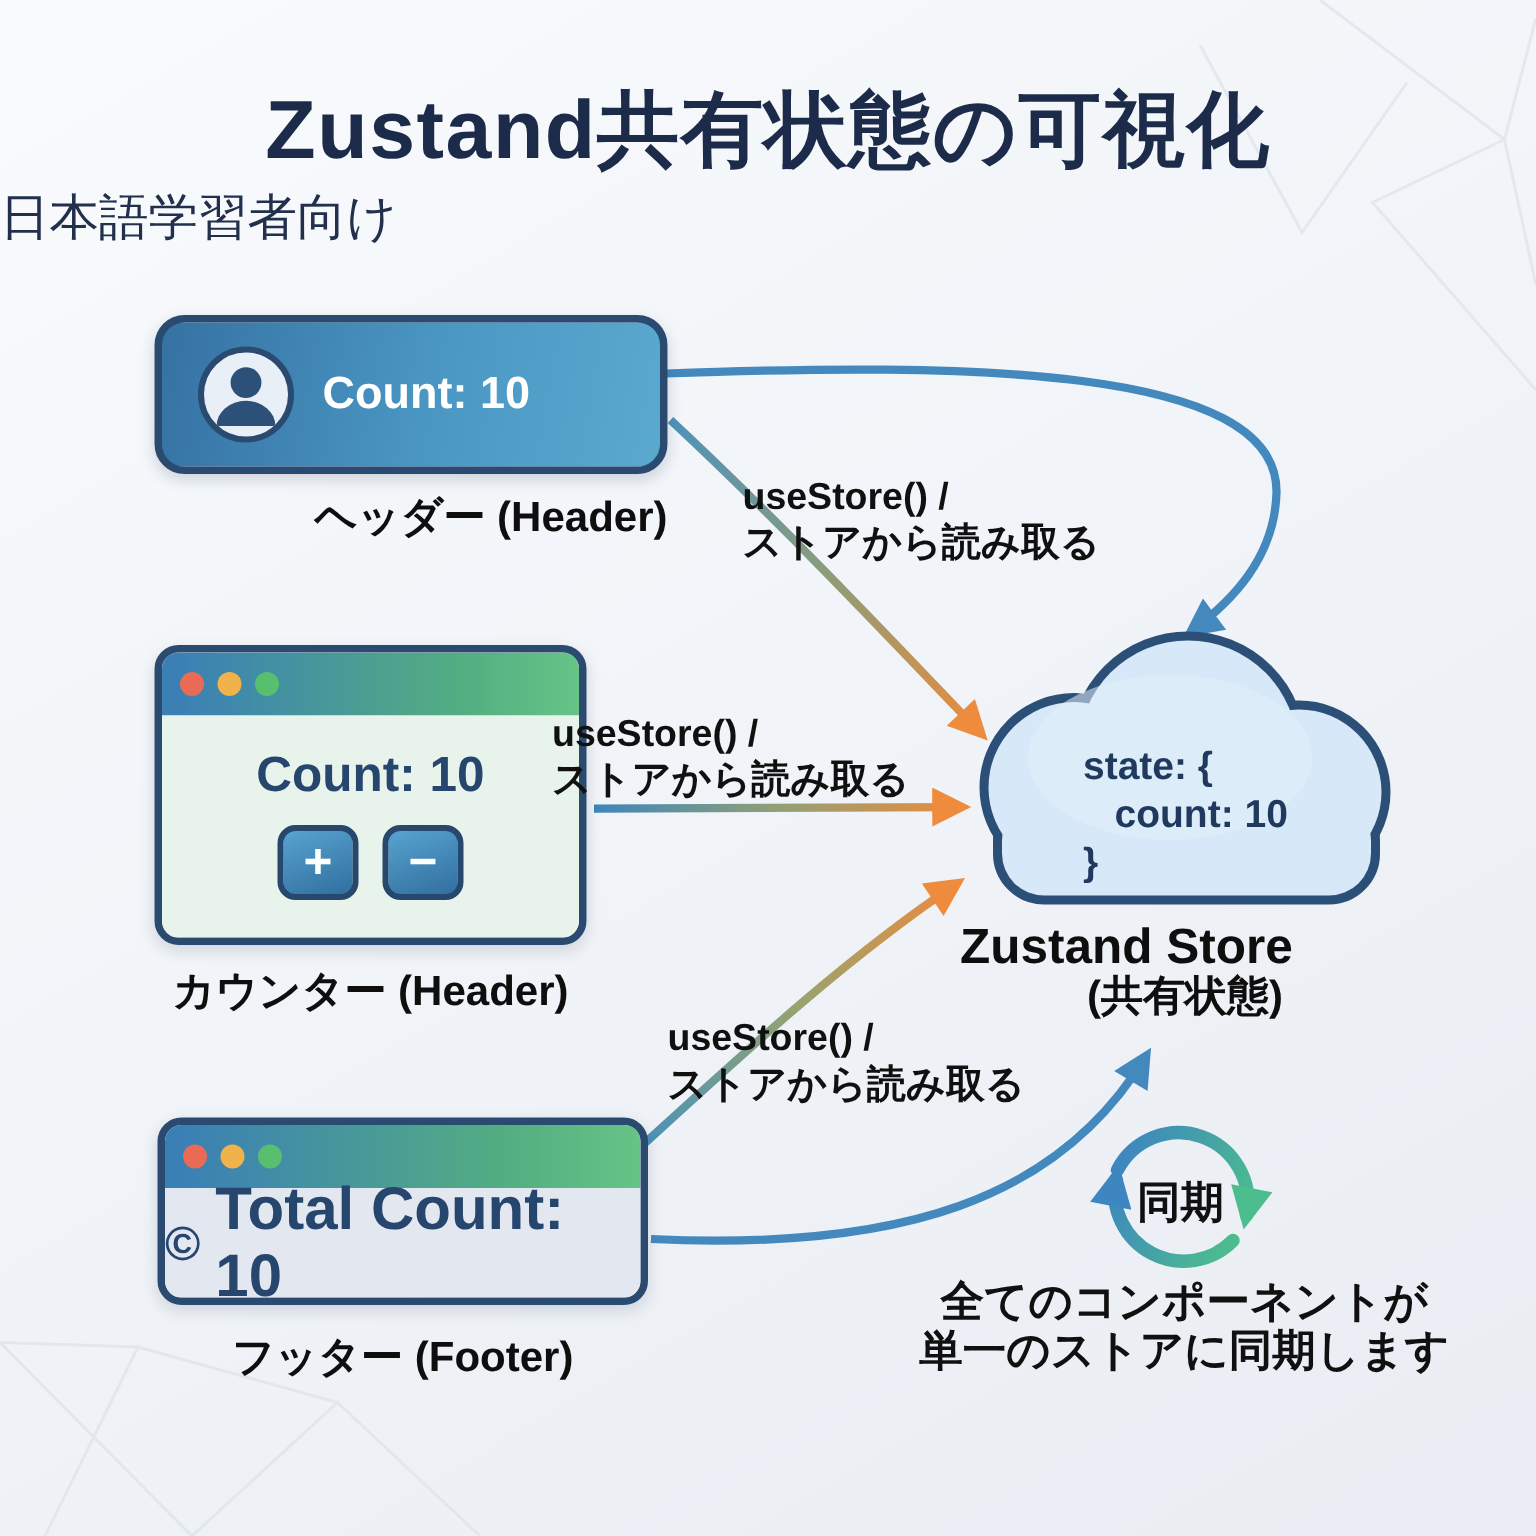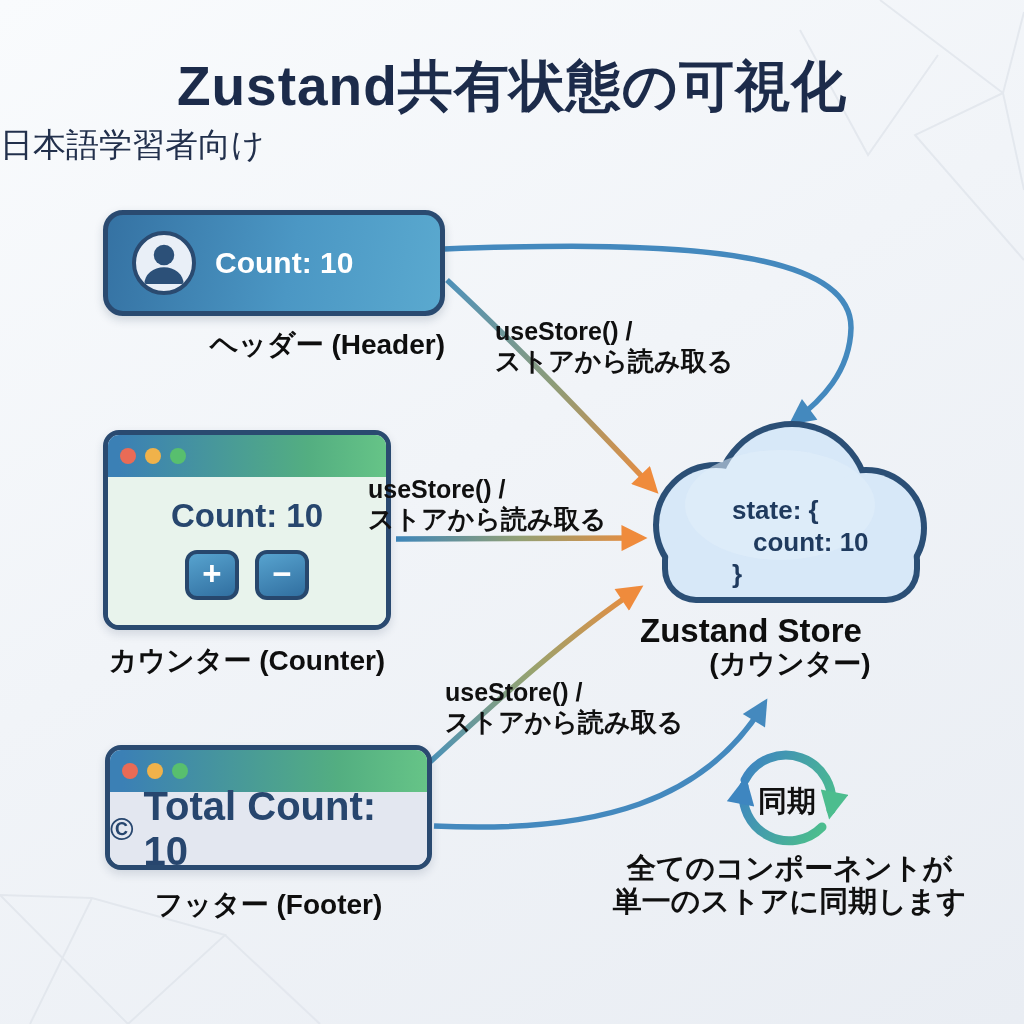--- a/index.html
+++ b/index.html
@@ -53,21 +53,21 @@
   
   .read-label { text-align:left; font-weight:800; color:#101010; }
   .read-label .l1 { display:block; font-size:25px; line-height:29px; }
   .read-label .l2 { display:block; font-size:26px; line-height:31px; }
   .label-a { left:495px; top:317px; width:300px; }
   .label-b { left:368px; top:475px; width:290px; }
   .label-c { left:445px; top:678px; width:295px; }
 
   
   .state-text { left:722px; top:494px; font-size:26px; font-weight:800;
-                color:#1f3a5e; line-height:32px;margin-left:10px; }
+                color:#1f3a5e; line-height:32px; }
   .state-text .indent { padding-left:21px; }
   .store-name { left:640px; top:613px; width:300px; text-align:left;
                 font-size:33px; font-weight:800; color:#0e0e0e; line-height:36px; }
   .store-sub { left:640px; top:645px; width:300px; text-align:center;
                font-size:28px; font-weight:800; color:#0e0e0e; }
 
   .sync-label { left:737px; top:782px; width:100px; text-align:center;
                 font-size:29px; font-weight:800; color:#101010; }
   .sync-caption { left:607px; top:852px; width:365px; text-align:center;
                   font-size:29px; font-weight:800; color:#101010; line-height:33px; }
@@ -176,21 +176,21 @@
       <div class="dot green"></div>
     </div>
     <div class="counter-body">
       <div class="counter-count">Count: 10</div>
       <div class="btn-row">
         <div class="cbtn">+</div>
         <div class="cbtn">−</div>
       </div>
     </div>
   </div>
-  <div class="abs caption" style="left:90px;top:642px;width:314px;">カウンター (Counter)</div>
+  <div class="abs caption" style="left:90px;top:642px;width:314px;">カウンター (Header)</div>
 
   <div class="abs window footer-window">
     <div class="titlebar">
       <div class="dot red"></div>
       <div class="dot yellow"></div>
       <div class="dot green"></div>
     </div>
     <div class="footer-body">
       <span class="copyright">©</span>
       <span class="footer-count">Total Count: 10</span>
@@ -210,21 +210,21 @@
     <span class="l1">useStore() /</span>
     <span class="l2">ストアから読み取る</span>
   </div>
 
   <div class="abs state-text">
     <div>state: {</div>
     <div class="indent">count: 10</div>
     <div>}</div>
   </div>
   <div class="abs store-name">Zustand Store</div>
-  <div class="abs store-sub">(カウンター)</div>
+  <div class="abs store-sub">(共有状態)</div>
 
   <div class="abs sync-label">同期</div>
   <div class="abs sync-caption">
     <span>全てのコンポーネントが</span>
     <span>単一のストアに同期します</span>
   </div>
 
 </div>
 
 </body></html>

